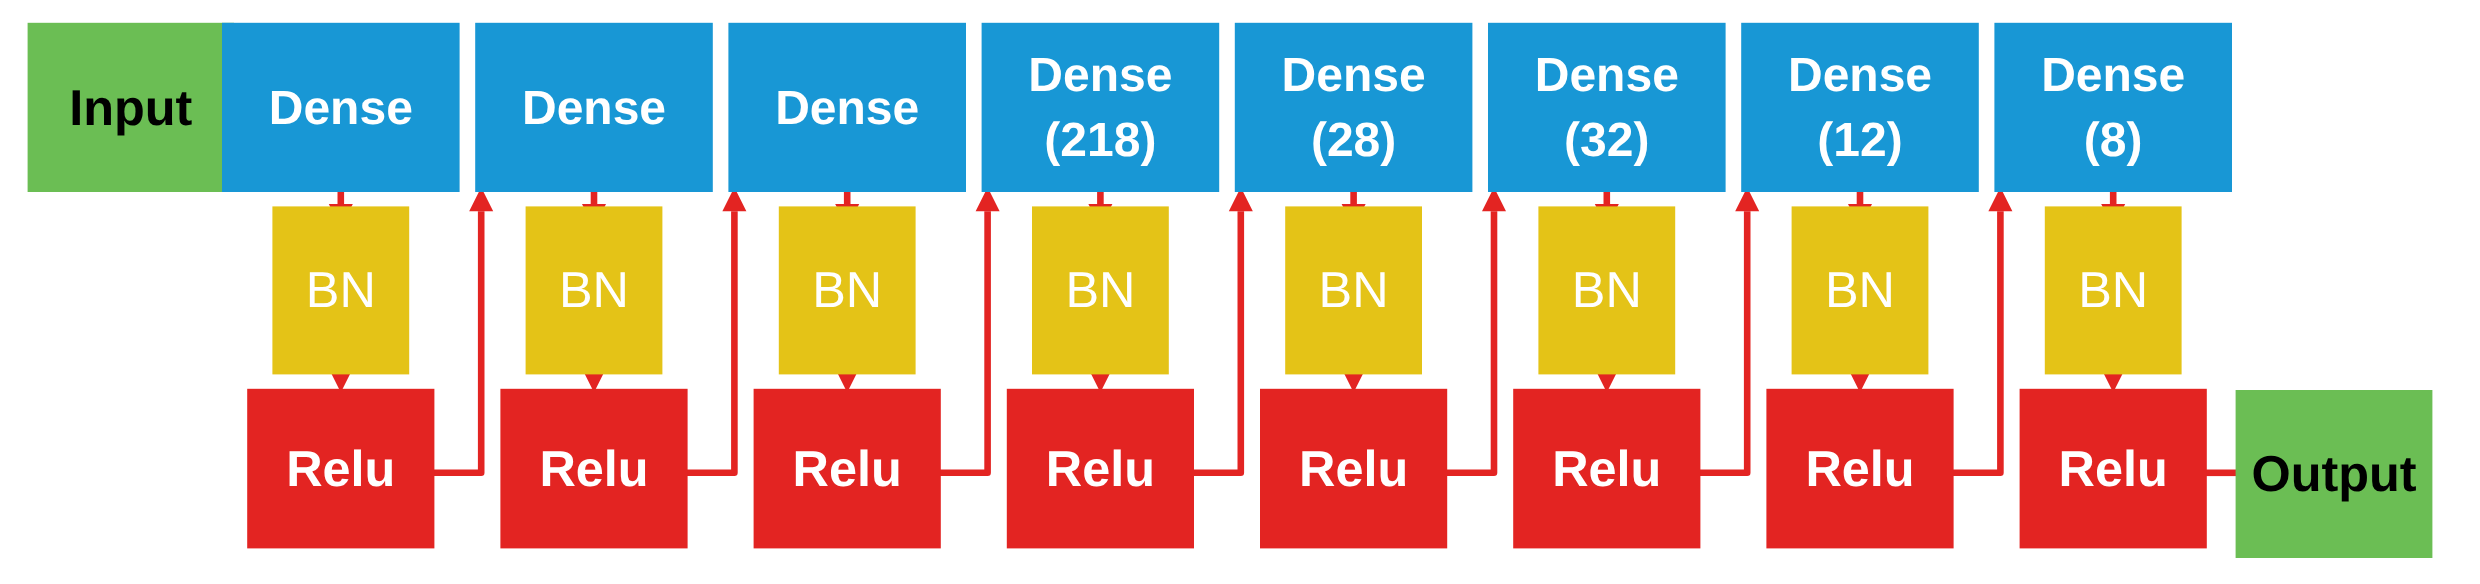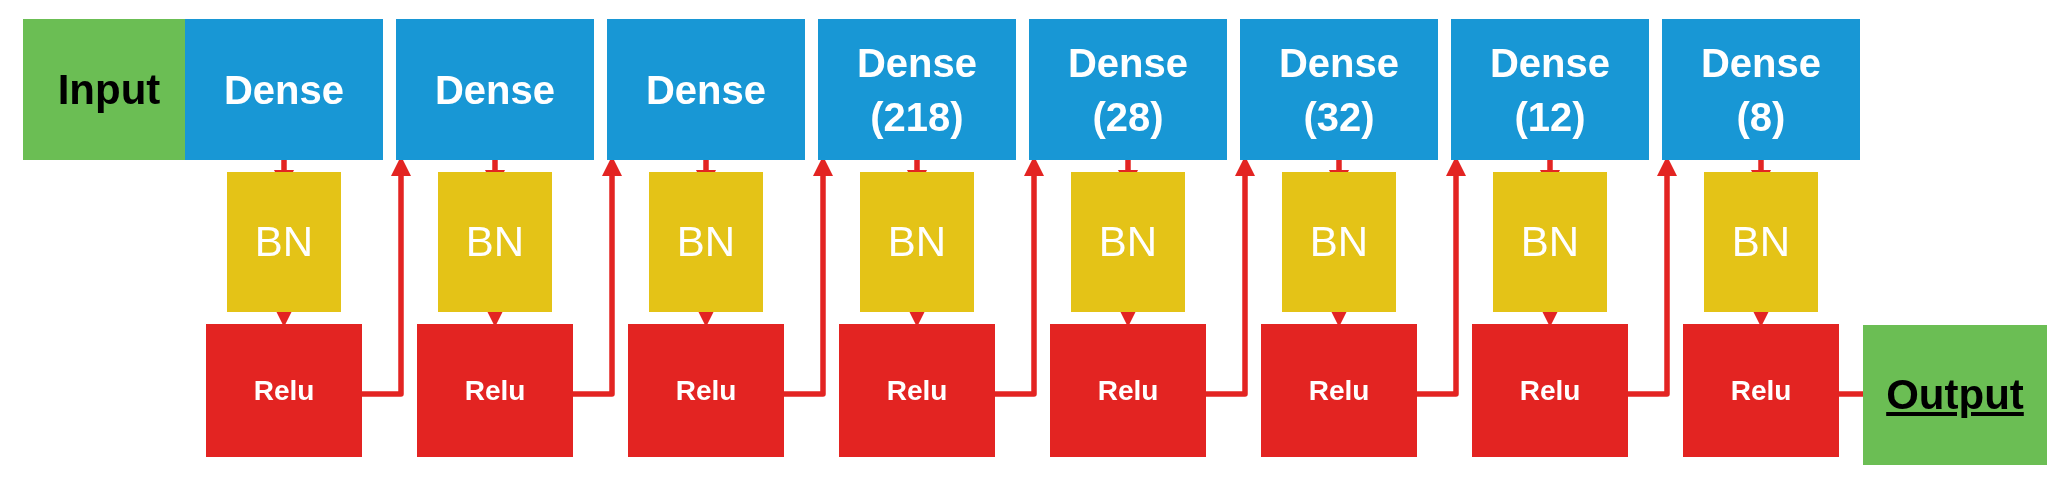--- a/index.html
+++ b/index.html
@@ -35,31 +35,31 @@
   }
   .bn {
     background: var(--bn-fill);
     color: var(--label-light);
     font-size: 42px;
     font-weight: 400;
   }
   .relu {
     background: var(--relu-fill);
     color: var(--label-light);
-    font-size: 28px;
+    font-size: 42px;
     font-weight: 700;
   }
   .io {
     background: var(--io-fill);
     color: var(--label-dark);
     font-size: 42px;
     font-weight: 700;
   }
   .input-box  { left: 23px;   top: 19px;  width: 172px; height: 141px; }
-  .output-box { left: 1863px; top: 325px; width: 184px; height: 140px; text-decoration: underline; }
+  .output-box { left: 1863px; top: 325px; width: 164px; height: 140px; }
 </style>
 </head>
 <body>
 
 <div class="canvas" style="--bg: #ffffff; --dense-fill: #1897d5; --bn-fill: #e4c317; --relu-fill: #e32422; --io-fill: #6bbe54; --label-light: #ffffff; --label-dark: #000000;">
 
   <svg id="arrow-layer" viewBox="0 0 2067 487" xmlns="http://www.w3.org/2000/svg">
       <g>
         <path d="M158,89 H180" fill="none" stroke="#e32422" stroke-width="5.5" stroke-linejoin="round"></path>
         <polygon points="198,89 178,79 178,99" fill="#e32422"></polygon>

